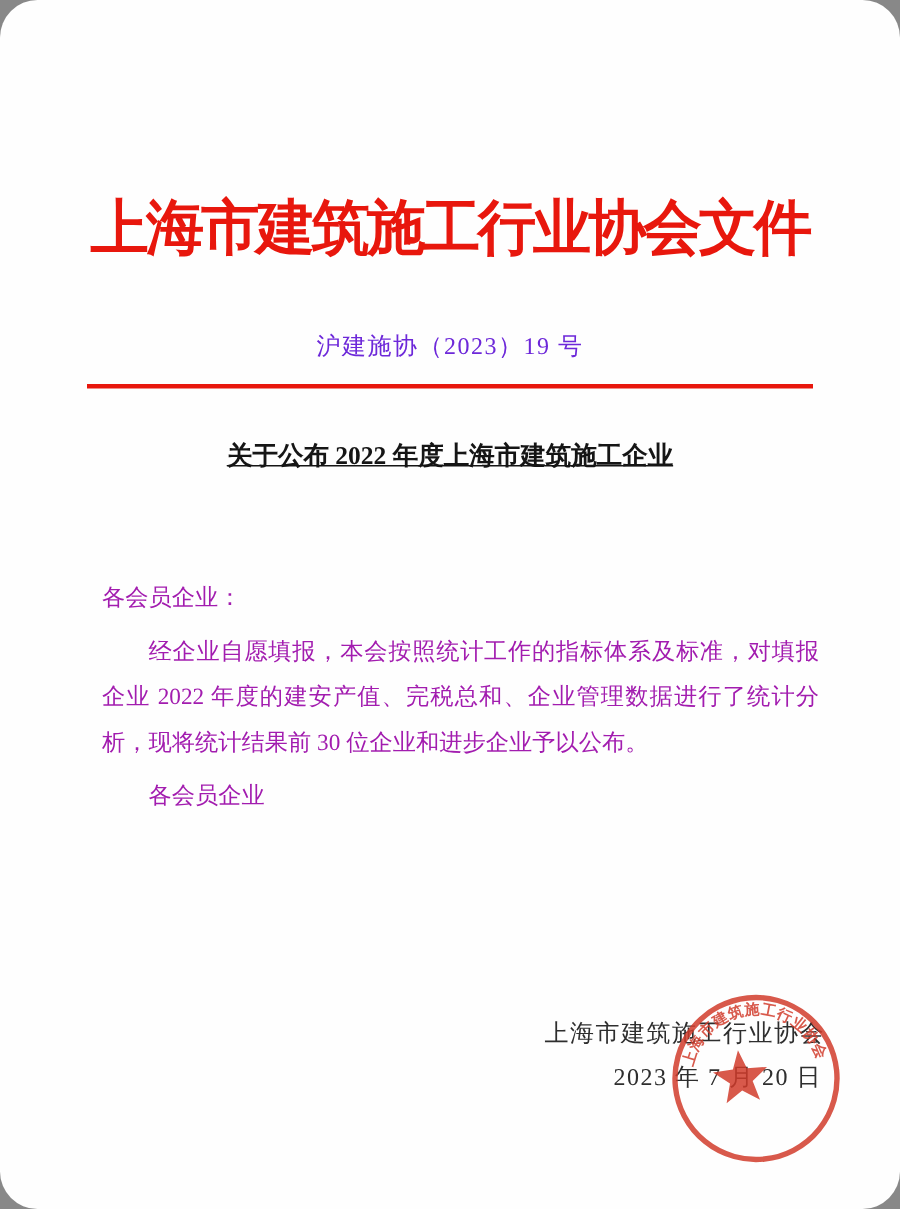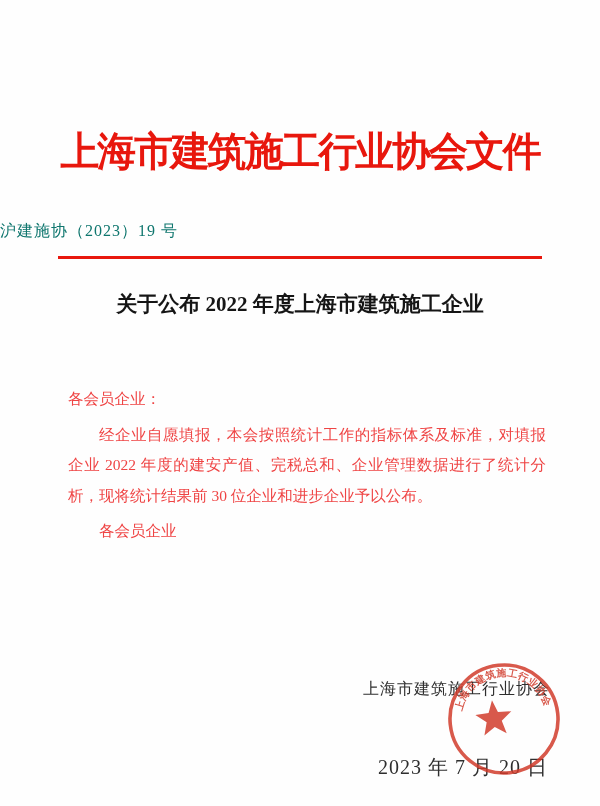--- a/index.html
+++ b/index.html
@@ -4,78 +4,80 @@
 <style>
   html, body { margin: 0; padding: 0; background: #888; }
   .page {
     position: relative;
     width: 600px;
     height: 806px;
     margin: 0 auto;
     background: #fefefe;
     overflow: hidden;
     font-family: "Liberation Serif", "DejaVu Serif", serif;
+    border-radius: 25px;
   }
   .header-title {
     position: absolute;
     top: 124px; left: 0; right: 0;
     text-align: center;
     font-size: 40px;
     font-weight: bold;
     letter-spacing: -2px;
     color: var(--red, #e8170d);
     white-space: nowrap;
     transform: scaleX(0.97);
   }
   .doc-number {
     position: absolute;
     top: 221px; left: 0; right: 0;
-    text-align: left;
+    text-align: center;
     font-size: 16px;
     letter-spacing: 1px;
-    color: #0f766e;
+    color: #6d28d9;
   }
   .red-line {
     position: absolute;
     top: 256px; left: 58px; right: 58px;
     height: 3px;
     background: var(--red, #e8170d);
   }
   .notice-title {
     position: absolute;
     top: 285px; left: 0; right: 0;
     margin: 0;
     text-align: center;
-    font-size: 21px;
+    font-size: 17px;
     font-weight: bold;
     line-height: 38px;
     color: #151515;
+    text-decoration: underline;
   }
   .body-text {
     position: absolute;
     top: 384px; left: 68px;
     width: 478px;
     font-size: 15.5px;
     line-height: 30.5px;
-    color: #ef4444;
+    color: #a21caf;
     text-align: justify;
   }
   .body-text p { margin: 0 0 5px 0; }
   .body-text p.indent { text-indent: 2em; }
   .signature {
     position: absolute;
     top: 679px; right: 50px;
     font-size: 16px;
     letter-spacing: 1px;
     color: #2e2e2e;
   }
   .issue-date {
     position: absolute;
-    top: 754px; right: 52px;
-    font-size: 20px;
+    top: 708px; right: 52px;
+    font-size: 16px;
     letter-spacing: 1px;
     color: #2e2e2e;
   }
   .seal {
     position: absolute;
     left: 446px; top: 661px;
     width: 116px; height: 116px;
     opacity: 0.84;
     transform: rotate(-6deg);
     pointer-events: none;

